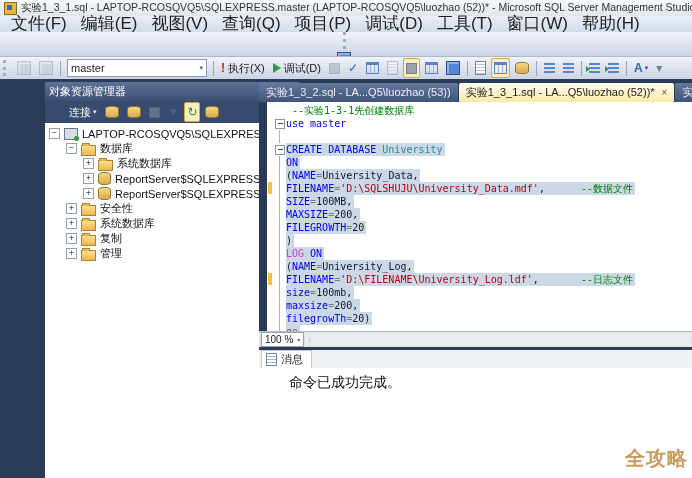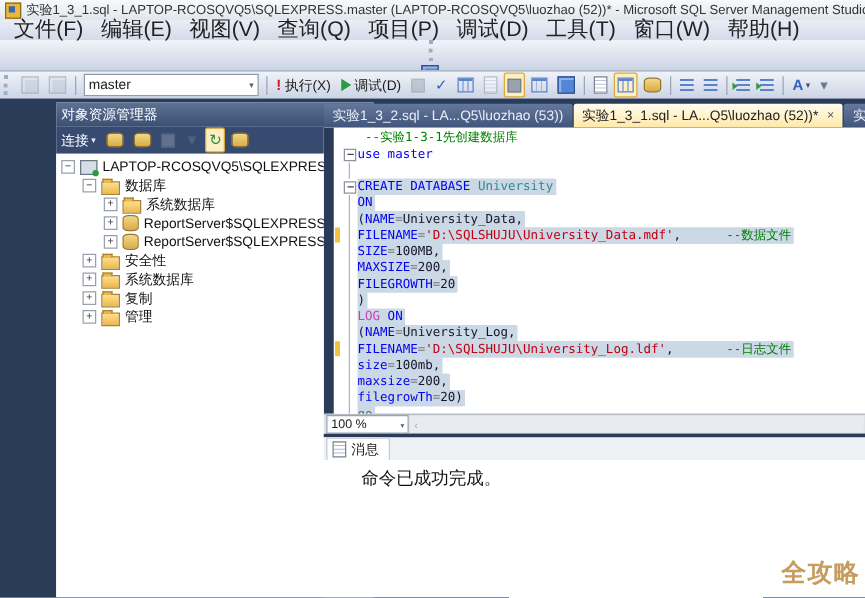--- a/index.html
+++ b/index.html
@@ -77,21 +77,21 @@
   .main{position:absolute;left:0;right:0;top:79px;bottom:0;background:#2b3c59;}
 
   
   .oe{position:absolute;left:2px;top:3px;width:254px;bottom:0;display:flex;flex-direction:column;background:#fff;margin-left:43px;}
   .oe-head{height:19px;background:linear-gradient(#5d7194,#3c5074);color:#fff;display:flex;align-items:center;
            padding:0 4px;font-size:11px;flex:none;}
   .oe-head .t{flex:1;overflow:hidden;white-space:nowrap;}
   .oe-hicon{color:#e8edf5;font-size:9px;margin-left:6px;}
   .pin{width:3px;height:7px;background:#e8edf5;position:relative;margin-left:7px;}
   .pin::before{content:'';position:absolute;left:-2px;top:-3px;width:7px;height:3px;background:#e8edf5;}
-  .oe-tools{height:22px;background:#37cloud;background:#374b70;display:flex;align-items:center;padding:0 0;flex:none;color:#fff;}
+  .oe-tools{height:22px;background:#37cloud;background:#374b70;display:flex;align-items:center;padding:0 20px;flex:none;color:#fff;}
   .oe-tools .tb-btn{color:#fff;}
   .oe-connect-label{font-size:11px;color:#fff;}
   .oe-tree{flex:1;background:#fff;overflow:hidden;padding-top:3px;}
   .trow{display:flex;align-items:center;height:15px;white-space:nowrap;}
   .exp{width:9px;height:9px;border:1px solid #97a0ad;background:#fff;font:8px/7px "DejaVu Sans Mono",monospace;
        text-align:center;color:#444;margin-right:4px;flex:none;}
   .ti{width:14px;height:12px;margin-right:4px;flex:none;position:relative;}
   .ti-server{width:12px;height:10px;background:#d7dde6;border:1px solid #6b7687;margin-top:1px;}
   .ti-server::after{content:'';position:absolute;right:-2px;bottom:-2px;width:5px;height:5px;background:#2c9a3f;border-radius:50%;}
   .ti-folder{width:13px;height:9px;background:linear-gradient(#ffe08a,#edb74f);border:1px solid #aa8433;margin-top:3px;}
@@ -126,21 +126,21 @@
   .c-str{color:#c00010;}
   .c-com{color:#008000;}
   .c-op{color:#7a7a7a;}
   .c-pl{color:#15152a;}
   .c-fn{color:#d23bbf;}
   .c-go{color:#5f6878;}
 
   
   .ed-bottom{height:15px;flex:none;background:#dfe3e8;display:flex;align-items:center;border-top:1px solid #b6bcc6;}
   .zoom-combo{height:13px;background:#fff;border:1px solid #9aa3b2;display:flex;align-items:center;
-              padding:0 3px;margin-left:2px;font-size:10px;flex:none;gap:23px;}
+              padding:0 3px;margin-left:2px;font-size:10px;flex:none;}
   .zoom-combo .ccaret{font-size:6px;color:#55607a;margin-left:4px;}
   .hscroll{flex:1;height:13px;background:#e8ecf0;margin:0 1px;display:flex;align-items:center;}
   .hscroll .arrow{color:#a9b2bf;font-size:9px;margin-left:3px;}
 
   
   .msg-split{height:3px;background:#2b3c59;flex:none;}
   .messages{flex:1;background:#fff;display:flex;flex-direction:column;position:relative;}
   .msg-head{height:18px;background:#eef1f4;display:flex;align-items:flex-end;flex:none;}
   .msg-tab{height:17px;background:#fff;border:1px solid #c3cad4;border-bottom:none;display:flex;align-items:center;
            padding:0 8px 0 4px;margin-left:2px;font-size:11px;}
@@ -487,21 +487,21 @@
               <span class="codetext sel-bg"><span class="c-fn">LOG</span><span class="c-pl"> </span><span class="c-kw">ON</span></span>
             </div>
             <div class="code-line">
               <span class="chg"></span>
               <span class="fold line"></span>
               <span class="codetext sel-bg"><span class="c-pl">(</span><span class="c-kw">NAME</span><span class="c-op">=</span><span class="c-pl">University_Log,</span></span>
             </div>
             <div class="code-line">
               <span class="chg on"></span>
               <span class="fold line"></span>
-              <span class="codetext sel-bg"><span class="c-kw">FILENAME</span><span class="c-op">=</span><span class="c-str">'D:\SQLSHUJU\University_Log.ldf'</span><span class="c-pl">,       </span><span class="c-com">--日志文件</span></span>
+              <span class="codetext sel-bg"><span class="c-kw">FILENAME</span><span class="c-op">=</span><span class="c-str">'D:\FILENAME\University_Log.ldf'</span><span class="c-pl">,       </span><span class="c-com">--日志文件</span></span>
             </div>
             <div class="code-line">
               <span class="chg"></span>
               <span class="fold line"></span>
               <span class="codetext sel-bg"><span class="c-kw">size</span><span class="c-op">=</span><span class="c-pl">100mb,</span></span>
             </div>
             <div class="code-line">
               <span class="chg"></span>
               <span class="fold line"></span>
               <span class="codetext sel-bg"><span class="c-kw">maxsize</span><span class="c-op">=</span><span class="c-pl">200,</span></span>

